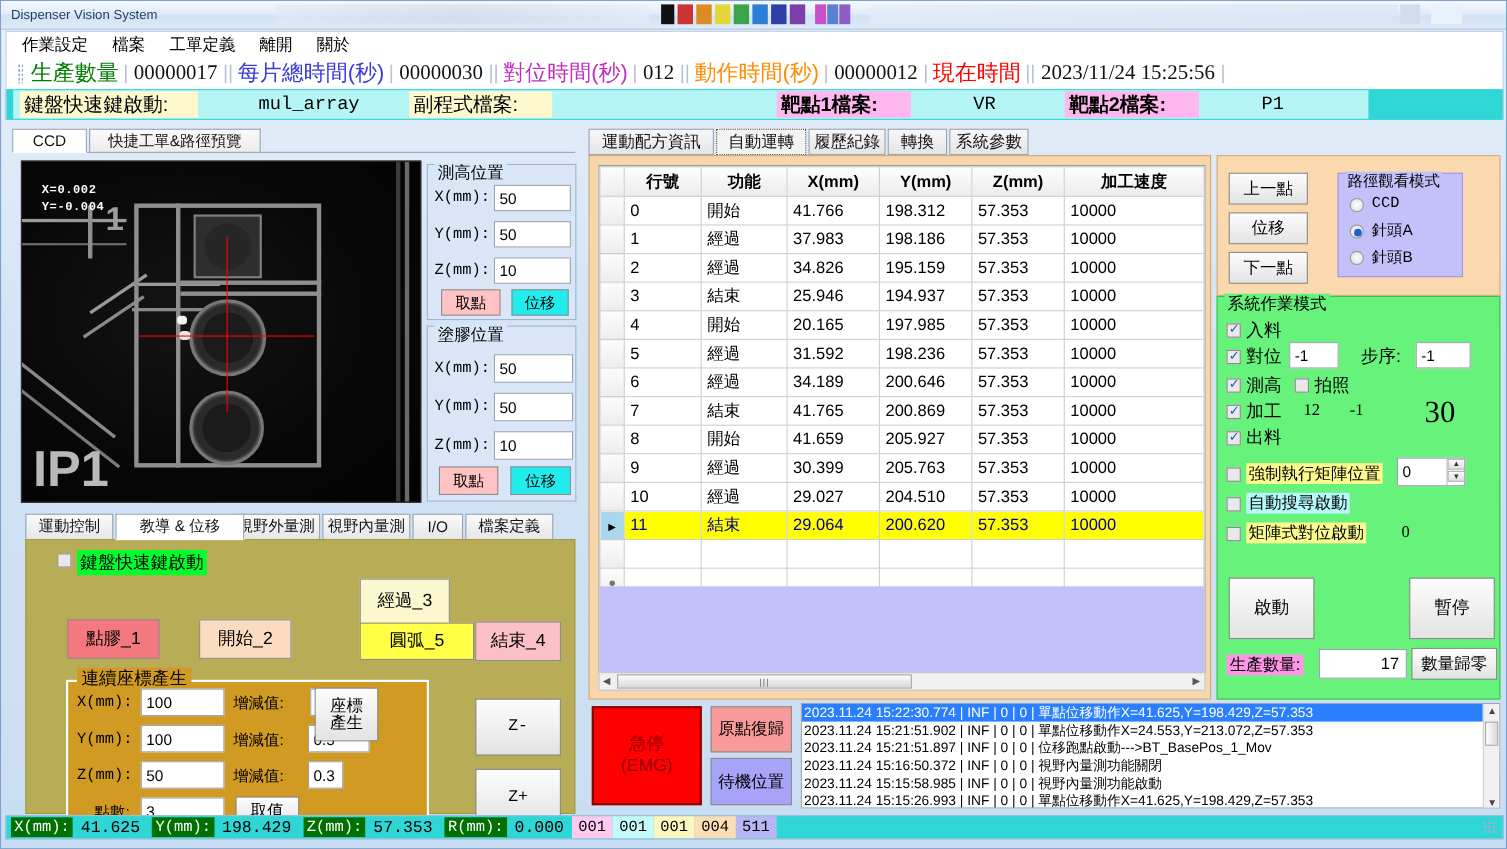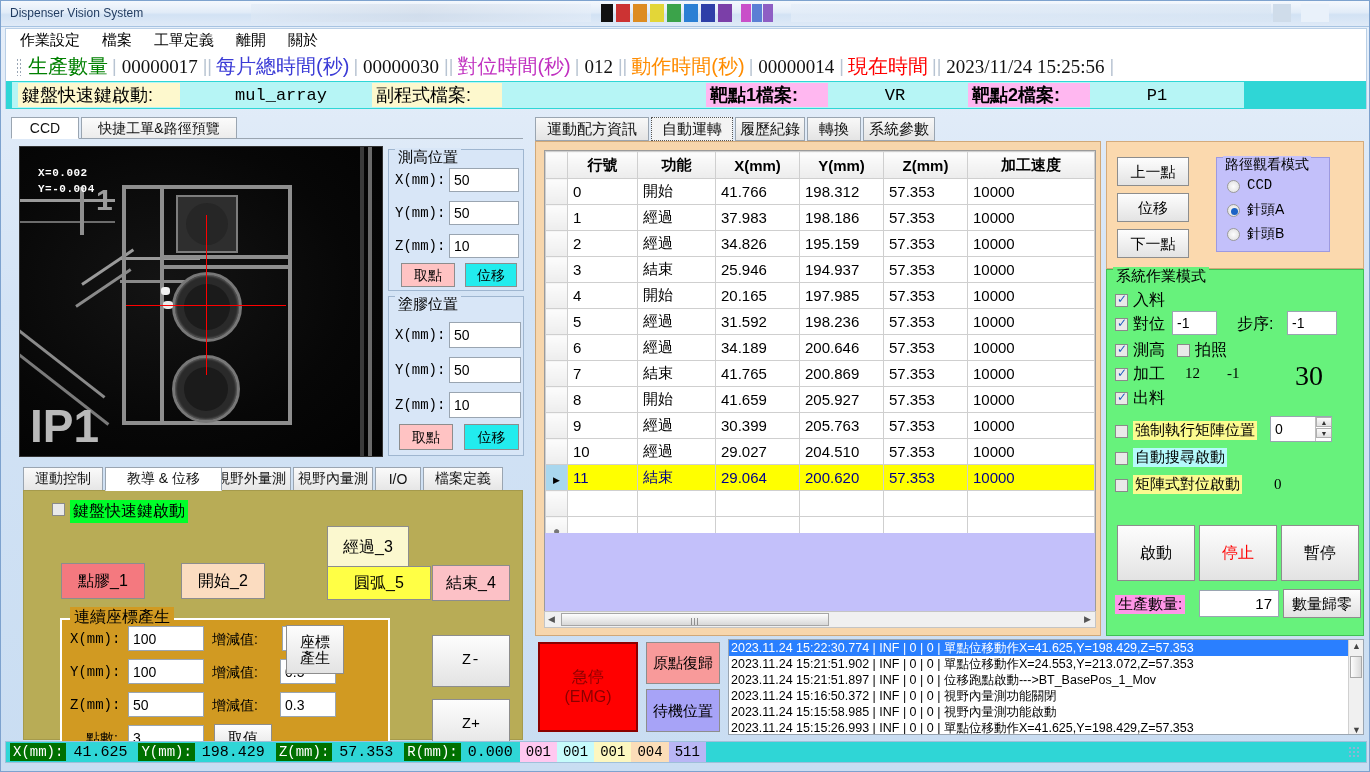--- a/index.html
+++ b/index.html
@@ -327,21 +327,21 @@
     <span class="lbl" style="color:#3b3bd6">每片總時間(秒)</span>
     <span class="sep">|</span>
     <span class="val">00000030</span>
     <span class="sep">||</span>
     <span class="lbl" style="color:#c030c0">對位時間(秒)</span>
     <span class="sep">|</span>
     <span class="val">012</span>
     <span class="sep">||</span>
     <span class="lbl" style="color:#ff8c00">動作時間(秒)</span>
     <span class="sep">|</span>
-    <span class="val">00000014</span>
+    <span class="val">00000012</span>
     <span class="sep">|</span>
     <span class="lbl" style="color:#ff0000">現在時間</span>
     <span class="sep">||</span>
     <span class="val">2023/11/24  15:25:56</span>
     <span class="sep">|</span>
   </div>
 
   <div class="pathbar">
     <div class="pb-cyan"></div>
     <div class="pb-lbl" style="left:12px;width:162px">鍵盤快速鍵啟動:</div>
@@ -459,21 +459,21 @@
       <div class="fld-in" style="left:220px;top:6px;width:56px;height:25px">0</div>
 
       <div class="fld-lbl" style="left:8px;top:44px;font-size:14px">Y(mm):</div>
       <div class="fld-in" style="left:66px;top:39px;width:76px;height:25px">100</div>
       <div class="fld-lbl" style="left:150px;top:44px;font-size:14px;font-family:'Liberation Sans',sans-serif">增減值:</div>
       <div class="fld-in" style="left:218px;top:39px;width:56px;height:25px">0.5</div>
 
       <div class="fld-lbl" style="left:8px;top:77px;font-size:14px">Z(mm):</div>
       <div class="fld-in" style="left:66px;top:72px;width:76px;height:25px">50</div>
       <div class="fld-lbl" style="left:150px;top:77px;font-size:14px;font-family:'Liberation Sans',sans-serif">增減值:</div>
-      <div class="fld-in" style="left:218px;top:72px;width:56px;height:25px">0.3</div>
+      <div class="fld-in" style="left:218px;top:72px;width:32px;height:25px">0.3</div>
 
       <div class="fld-lbl" style="left:24px;top:110px;font-size:14px;font-family:'Liberation Sans',sans-serif">點數:</div>
       <div class="fld-in" style="left:66px;top:105px;width:76px;height:25px">3</div>
       <div class="btn" style="left:152px;top:104px;width:58px;height:28px;font-size:15px">取值</div>
 
       <div class="btn" style="left:224px;top:5px;width:58px;height:49px;flex-direction:column;font-size:15px">
         <span>座標</span>
         <span>產生</span>
       </div>
     </div>
@@ -701,21 +701,20 @@
     </div>
 
     <div class="chk" style="left:8px;top:182px"></div>
     <div class="hl-cyan" style="left:26px;top:178px">自動搜尋啟動</div>
 
     <div class="chk" style="left:8px;top:209px"></div>
     <div class="hl-yellow" style="left:26px;top:205px">矩陣式對位啟動</div>
     <span style="position:absolute;left:167px;top:206px;font-size:15px;font-family:'Liberation Serif',serif">0</span>
 
     <div class="btn" style="left:10px;top:255px;width:78px;height:56px;font-size:16px">啟動</div>
-    <div class="btn" style="left:92px;top:255px;width:78px;height:56px;font-size:16px;color:#ff0000">停止</div>
     <div class="btn" style="left:174px;top:255px;width:78px;height:56px;font-size:16px">暫停</div>
 
     <div class="hl-pink" style="left:8px;top:325px">生產數量:</div>
     <div class="fld-in" style="left:92px;top:320px;width:80px;height:27px;justify-content:flex-end;padding-right:6px;font-size:15px">17</div>
     <div class="btn" style="left:176px;top:319px;width:78px;height:29px;font-size:15px">數量歸零</div>
   </div>
 
   <div class="emg">
     <div>急停</div>
     <div>(EMG)</div>

